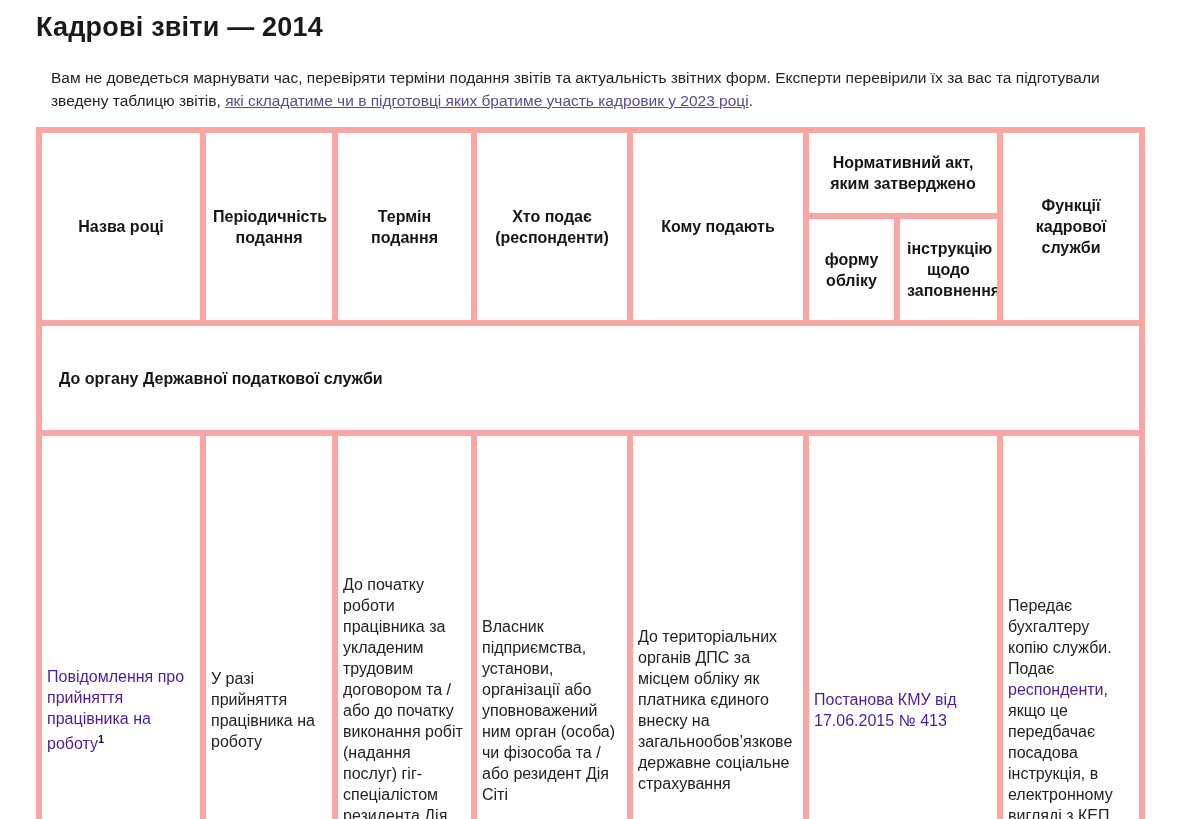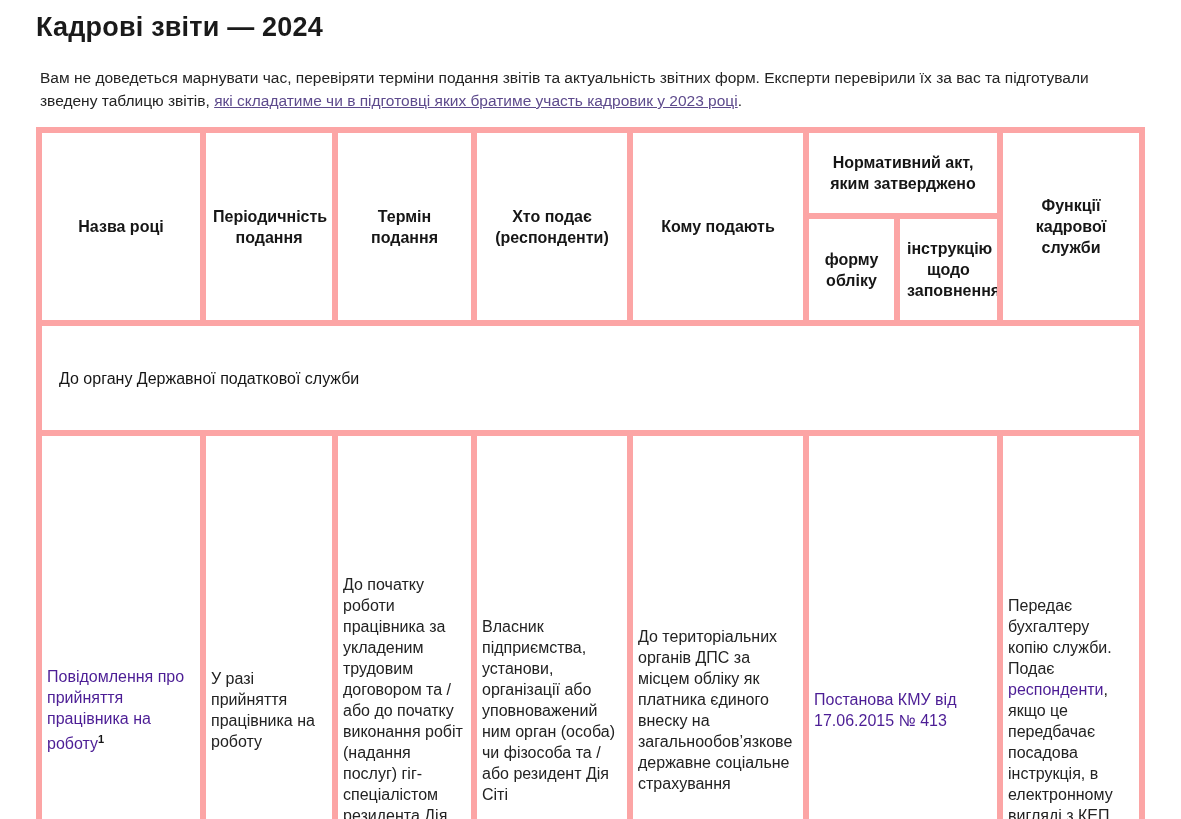--- a/index.html
+++ b/index.html
@@ -21,21 +21,21 @@
   }
   h1.page-title {
     margin: 0;
     font-size: 27px;
     font-weight: 700;
     line-height: 34px;
     color: #1a1a1a;
     letter-spacing: 0.2px;
   }
   p.intro {
-    margin: 22px 0 0 4px;
+    margin: 22px 0 0 15px;
     width: 1092px;
     font-size: 15.5px;
     line-height: 23px;
     color: #232323;
   }
   a.intro-link {
     color: #5d4a8c;
     text-decoration: underline;
     cursor: pointer;
   }
@@ -73,41 +73,41 @@
   table.reports thead {
     border-bottom: 2px solid #8c8c8c;
   }
   table.reports td {
     padding: 3px 5px;
     text-align: left;
     color: #222222;
   }
   tr.section-row td {
     height: 98px;
-    font-weight: 400;
+    font-weight: 700;
     vertical-align: middle;
     padding-left: 17px;
     color: #161616;
   }
   tr.data-row td {
     height: 542px;
     vertical-align: middle;
   }
   sup.footnote {
     font-weight: 700;
     font-size: 11px;
     color: #161616;
   }
 </style>
 </head>
 <body>
 
 <div class="page">
 
-  <h1 class="page-title">Кадрові звіти — 2024</h1>
+  <h1 class="page-title">Кадрові звіти — 2014</h1>
 
   <p class="intro"><span>Вам не доведеться марнувати час, перевіряти терміни подання звітів та актуальність звітних форм. Експерти перевірили їх за вас та підготували зведену таблицю звітів, </span><a href="#" class="intro-link">які складатиме чи в підготовці яких братиме участь кадровик у 2023 році</a><span>.</span></p>
 
   <table class="reports">
     <colgroup>
       <col style="width:164px">
       <col style="width:132px">
       <col style="width:139px">
       <col style="width:156px">
       <col style="width:176px">

